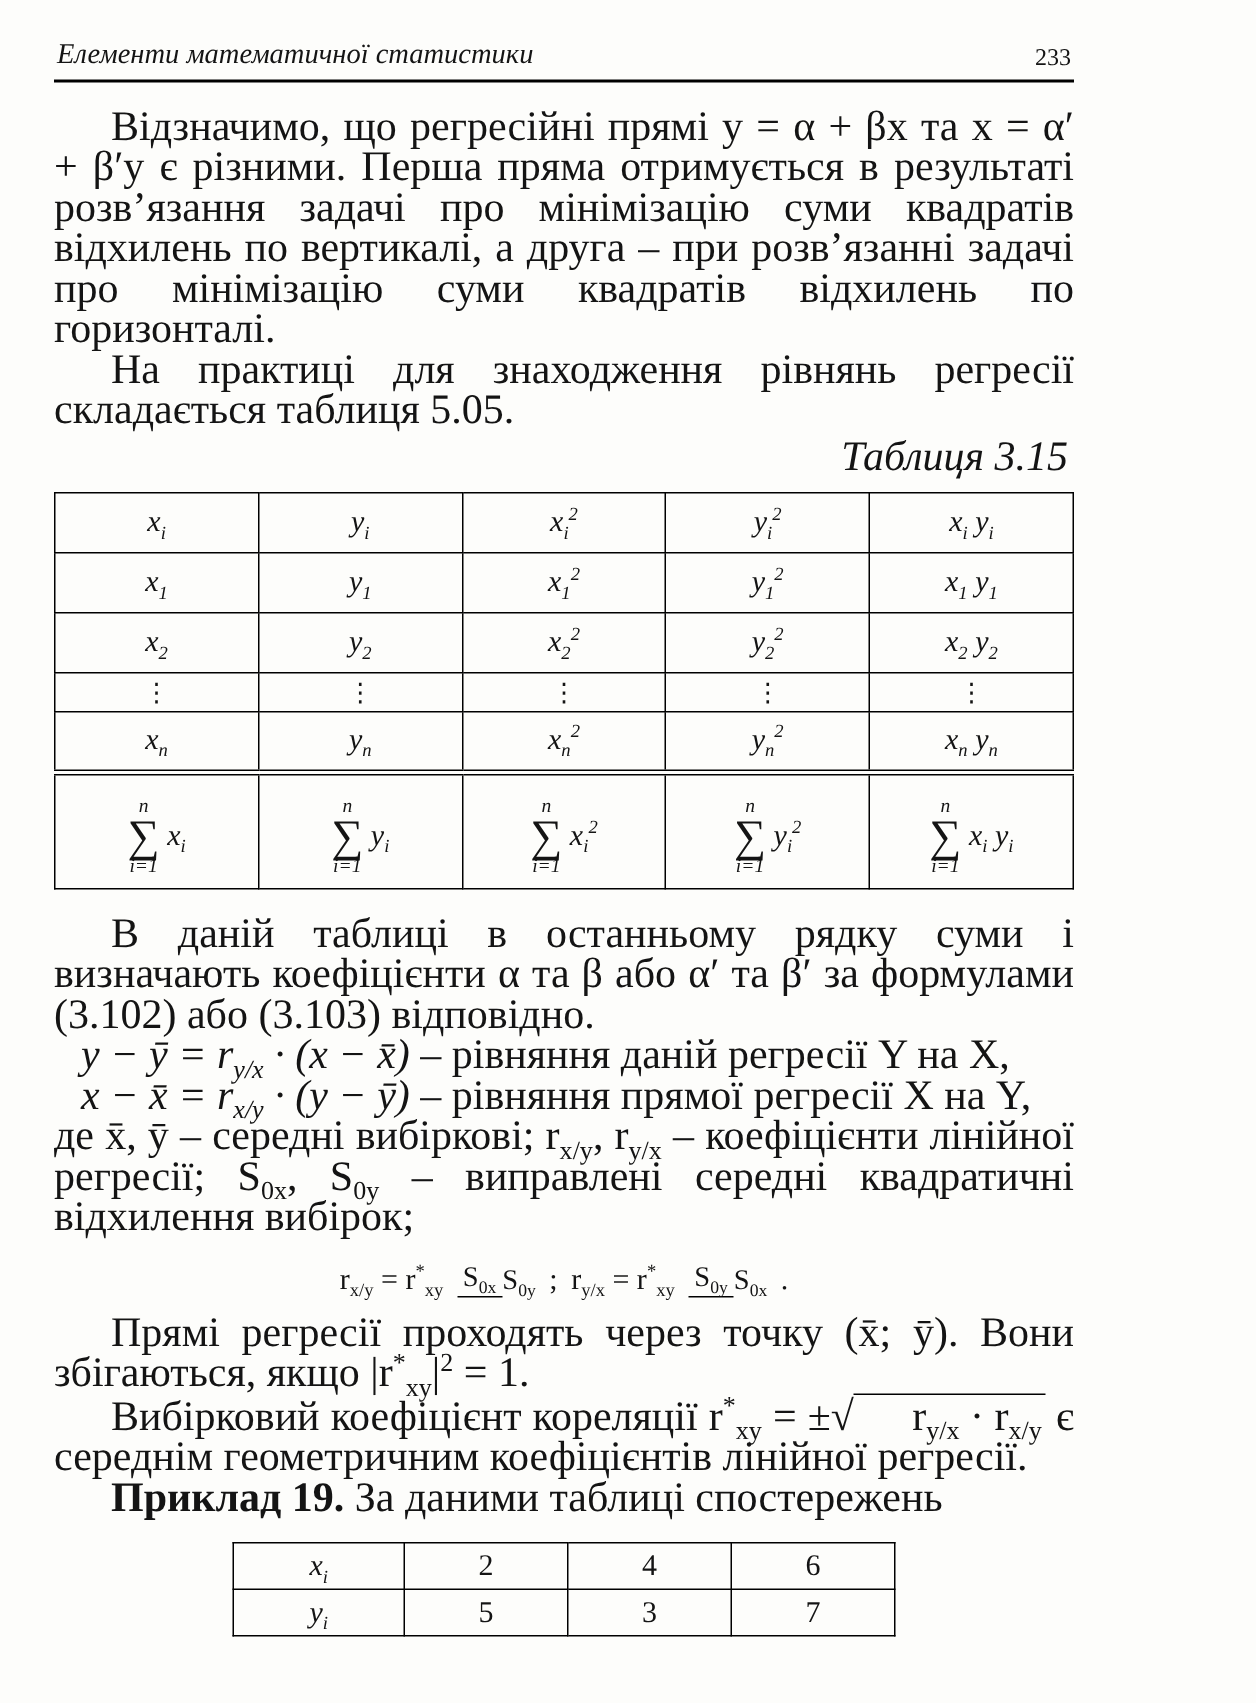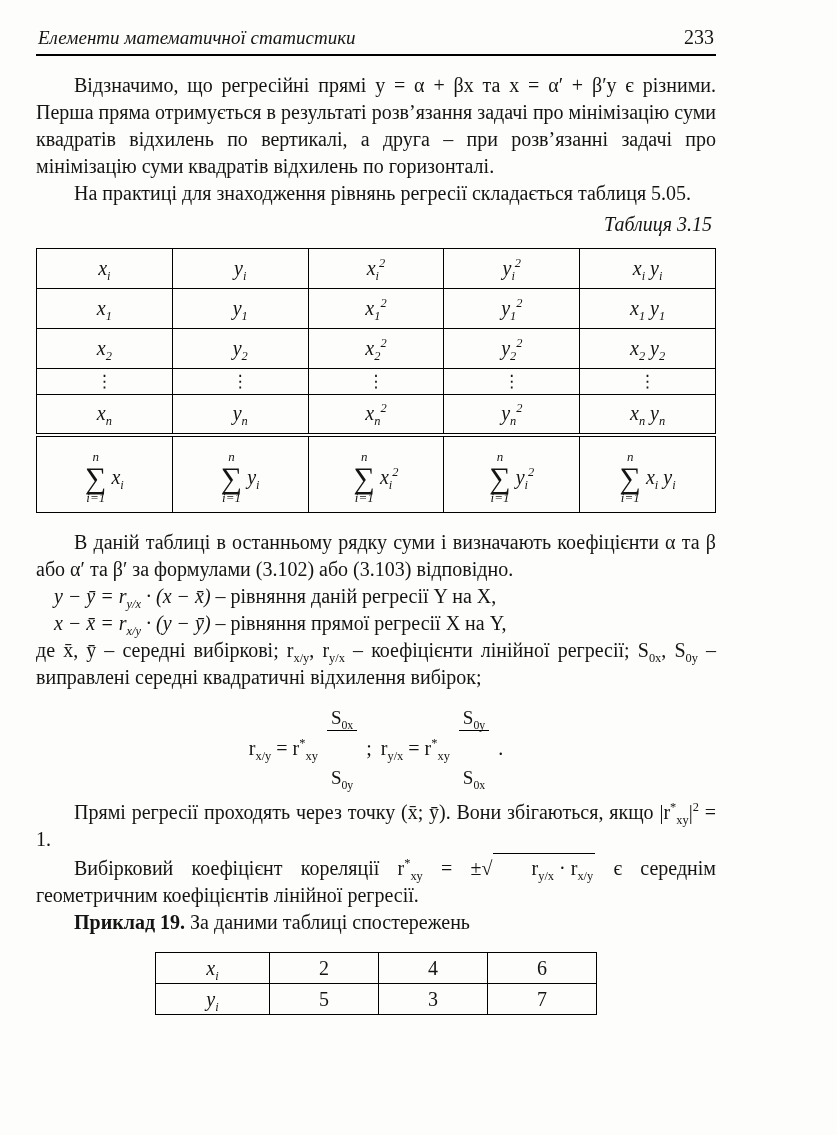--- a/index.html
+++ b/index.html
@@ -11,23 +11,23 @@
     -webkit-font-smoothing:antialiased;
   }
   .page{width:752px;height:1135px;padding:26px 36px 0 36px;overflow:hidden;}
 
   
   .page-header{
     display:flex;justify-content:space-between;align-items:flex-end;
     border-bottom:2px solid #000;padding:0 2px 5px 2px;font-size:19px;
   }
   .running-title{font-style:italic;}
-  .page-number{font-size:20px;}
-
-  p{margin:0;font-size:20px;line-height:27px;text-align:justify;}
+  .page-number{font-size:16px;}
+
+  p{margin:0;font-size:28px;line-height:27px;text-align:justify;}
   .indent{text-indent:38px;}
   .after-header{margin-top:16px;}
   .caption{text-align:right;font-style:italic;margin-top:4px;padding-right:4px;}
 
   
   table{border-collapse:collapse;table-layout:fixed;}
   .main-table{width:100%;margin-top:10px;}
   .main-table td{
     border:1.5px solid #000;text-align:center;vertical-align:middle;
     font-style:italic;font-size:20px;padding:4px 4px;height:40px;
@@ -45,21 +45,21 @@
   .after-table{margin-top:16px;}
 
   .eqline{padding-left:18px;text-align:left;}
   .eqline .math{font-style:italic;}
 
   
   .formula{
     display:flex;justify-content:center;align-items:center;gap:9px;
     font-size:20px;margin:16px 0 10px 0;
   }
-  .frac{display:inline-flex;flex-direction:column;align-items:center;font-size:19px;gap:35px;}
+  .frac{display:inline-flex;flex-direction:row;align-items:center;font-size:19px;}
   .frac .num{border-bottom:1.5px solid #000;padding:0 4px 1px 4px;}
   .frac .den{padding-top:1px;}
 
   .radical{font-style:normal;}
   .radicand{display:inline-block;border-top:1.5px solid #000;padding:1px 2px 0 1px;}
 
   .lead-bold{font-weight:bold;}
 
   
   .ex-table{width:442px;margin:16px auto 14px auto;}

